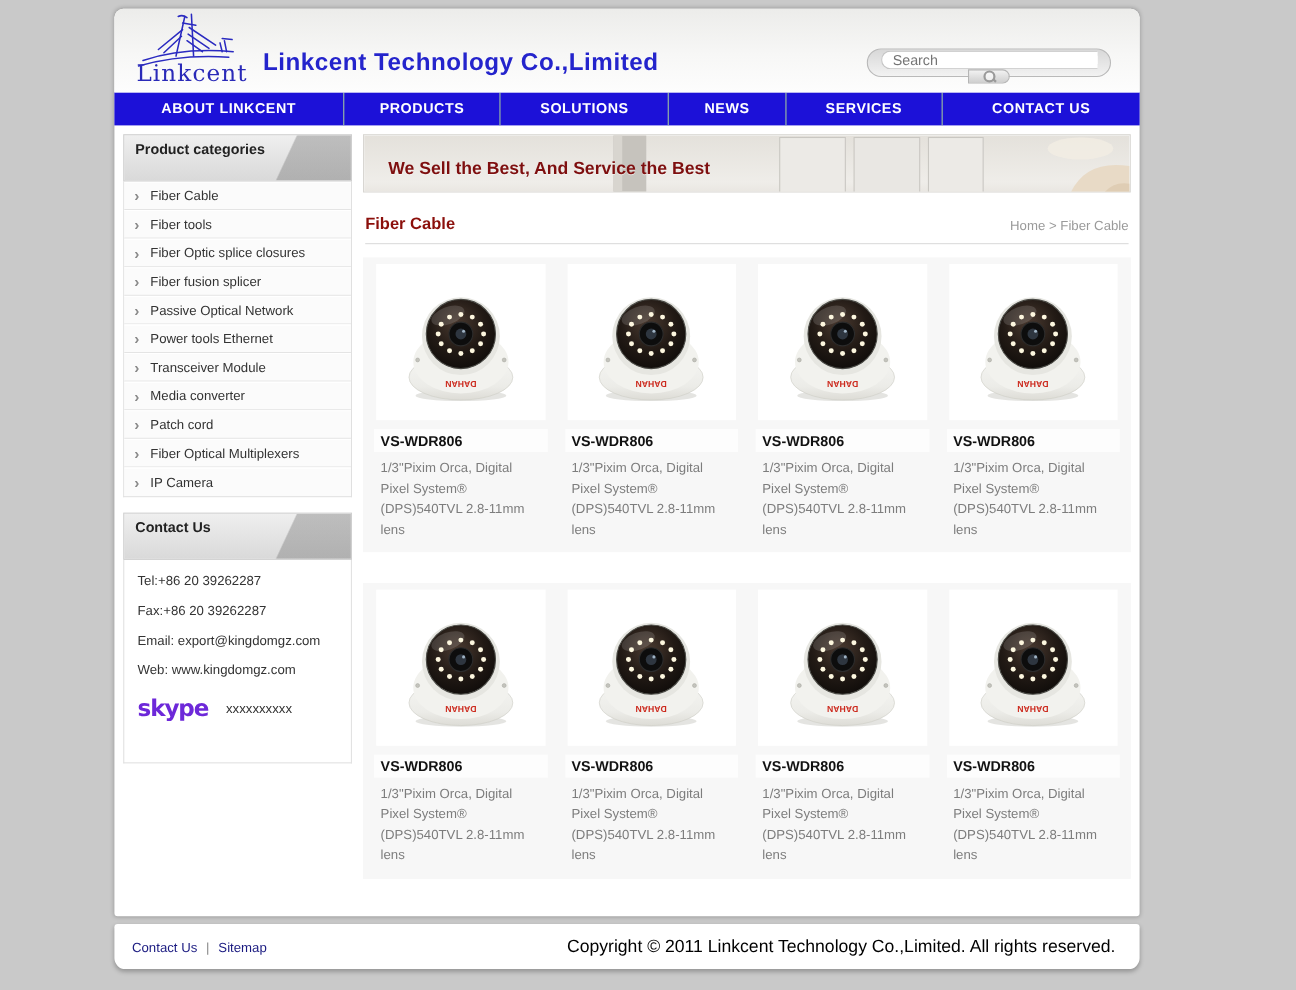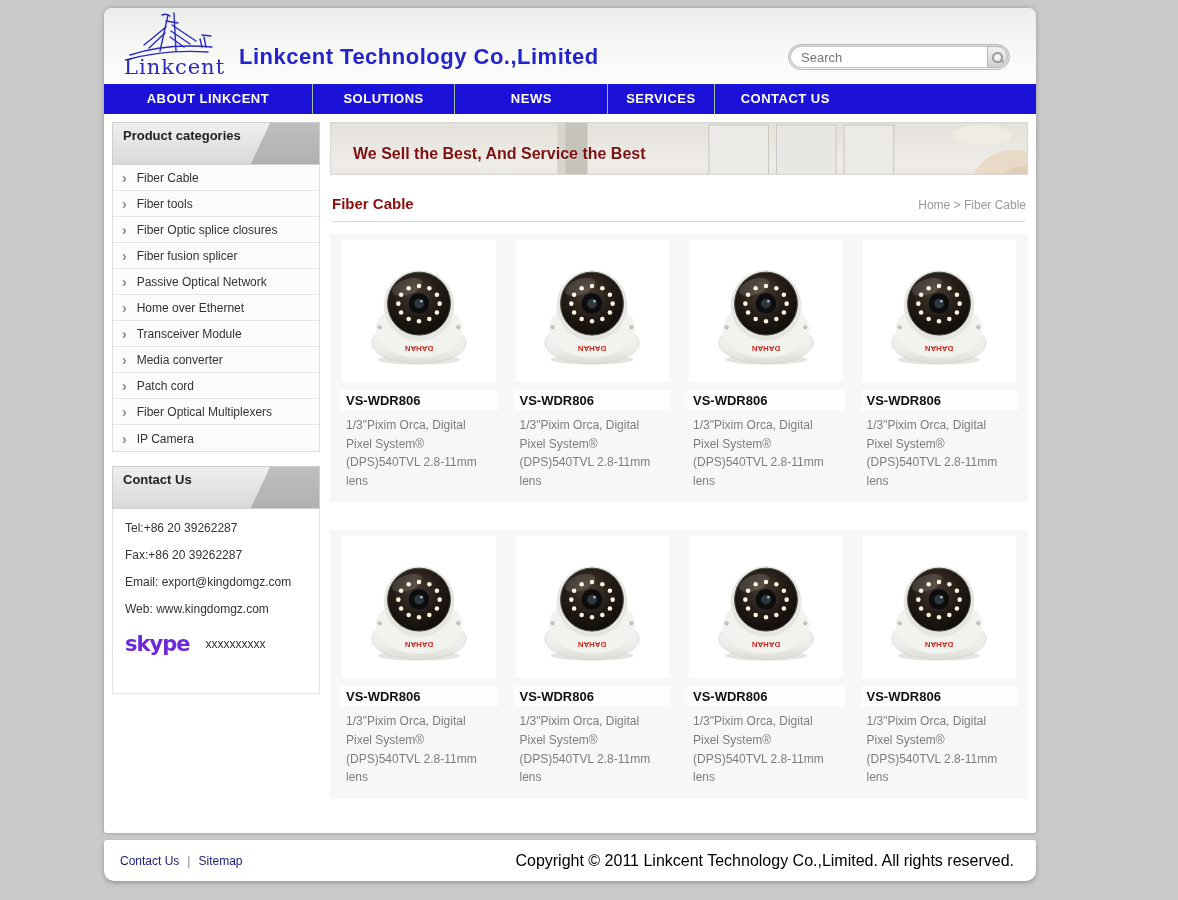--- a/index.html
+++ b/index.html
@@ -31,21 +31,21 @@
     font-family:"DejaVu Serif", serif; letter-spacing:1px;
   }
   .company-name {
     position:absolute; left:135px; top:36px; font-size:22px; font-weight:bold;
     color:#2424cc; letter-spacing:.5px;
   }
   .search-wrap {
     position:absolute; right:26px; top:36px; width:222px; height:26px;
     background:linear-gradient(180deg,#d8d8d8,#f2f2f2);
     border:1px solid #b9b9b9; border-radius:13px;
-    display:flex; align-items:center; padding:1px;
+    display:flex; align-items:center; padding:1px;flex-direction:column;
   }
   .search-input {
     flex:1; height:22px; border:1px solid #c5c5c5; border-right:none;
     border-radius:11px 0 0 11px; padding:0 10px; font-size:13px; color:#444;
     outline:none; background:#fff; font-family:"Liberation Sans", sans-serif;
   }
   .search-btn {
     width:38px; height:22px; border:1px solid #b5b5b5; border-radius:0 11px 11px 0;
     background:linear-gradient(180deg,#f2f2f2,#cfcfcf);
     display:flex; align-items:center; justify-content:center; cursor:pointer;
@@ -234,20 +234,21 @@
       <div class="search-wrap">
         <input class="search-input" type="text" placeholder="Search" style="">
         <div class="search-btn">
           <span class="mag"></span>
         </div>
       </div>
     </div>
 
     <div class="navbar">
       <div class="nav-item">ABOUT LINKCENT</div>
+      <div class="nav-item">PRODUCTS</div>
       <div class="nav-item">SOLUTIONS</div>
       <div class="nav-item">NEWS</div>
       <div class="nav-item">SERVICES</div>
       <div class="nav-item">CONTACT US</div>
     </div>
 
     <div class="content">
 
       <div class="sidebar">
         <div class="panel-header">Product categories</div>
@@ -267,21 +268,21 @@
           <li class="cat-item">
             <span class="chev">›</span>
             <span>Fiber fusion splicer</span>
             </li>
           <li class="cat-item">
             <span class="chev">›</span>
             <span>Passive Optical Network</span>
             </li>
           <li class="cat-item">
             <span class="chev">›</span>
-            <span>Home over Ethernet</span>
+            <span>Power tools Ethernet</span>
             </li>
           <li class="cat-item">
             <span class="chev">›</span>
             <span>Transceiver Module</span>
             </li>
           <li class="cat-item">
             <span class="chev">›</span>
             <span>Media converter</span>
             </li>
           <li class="cat-item">

